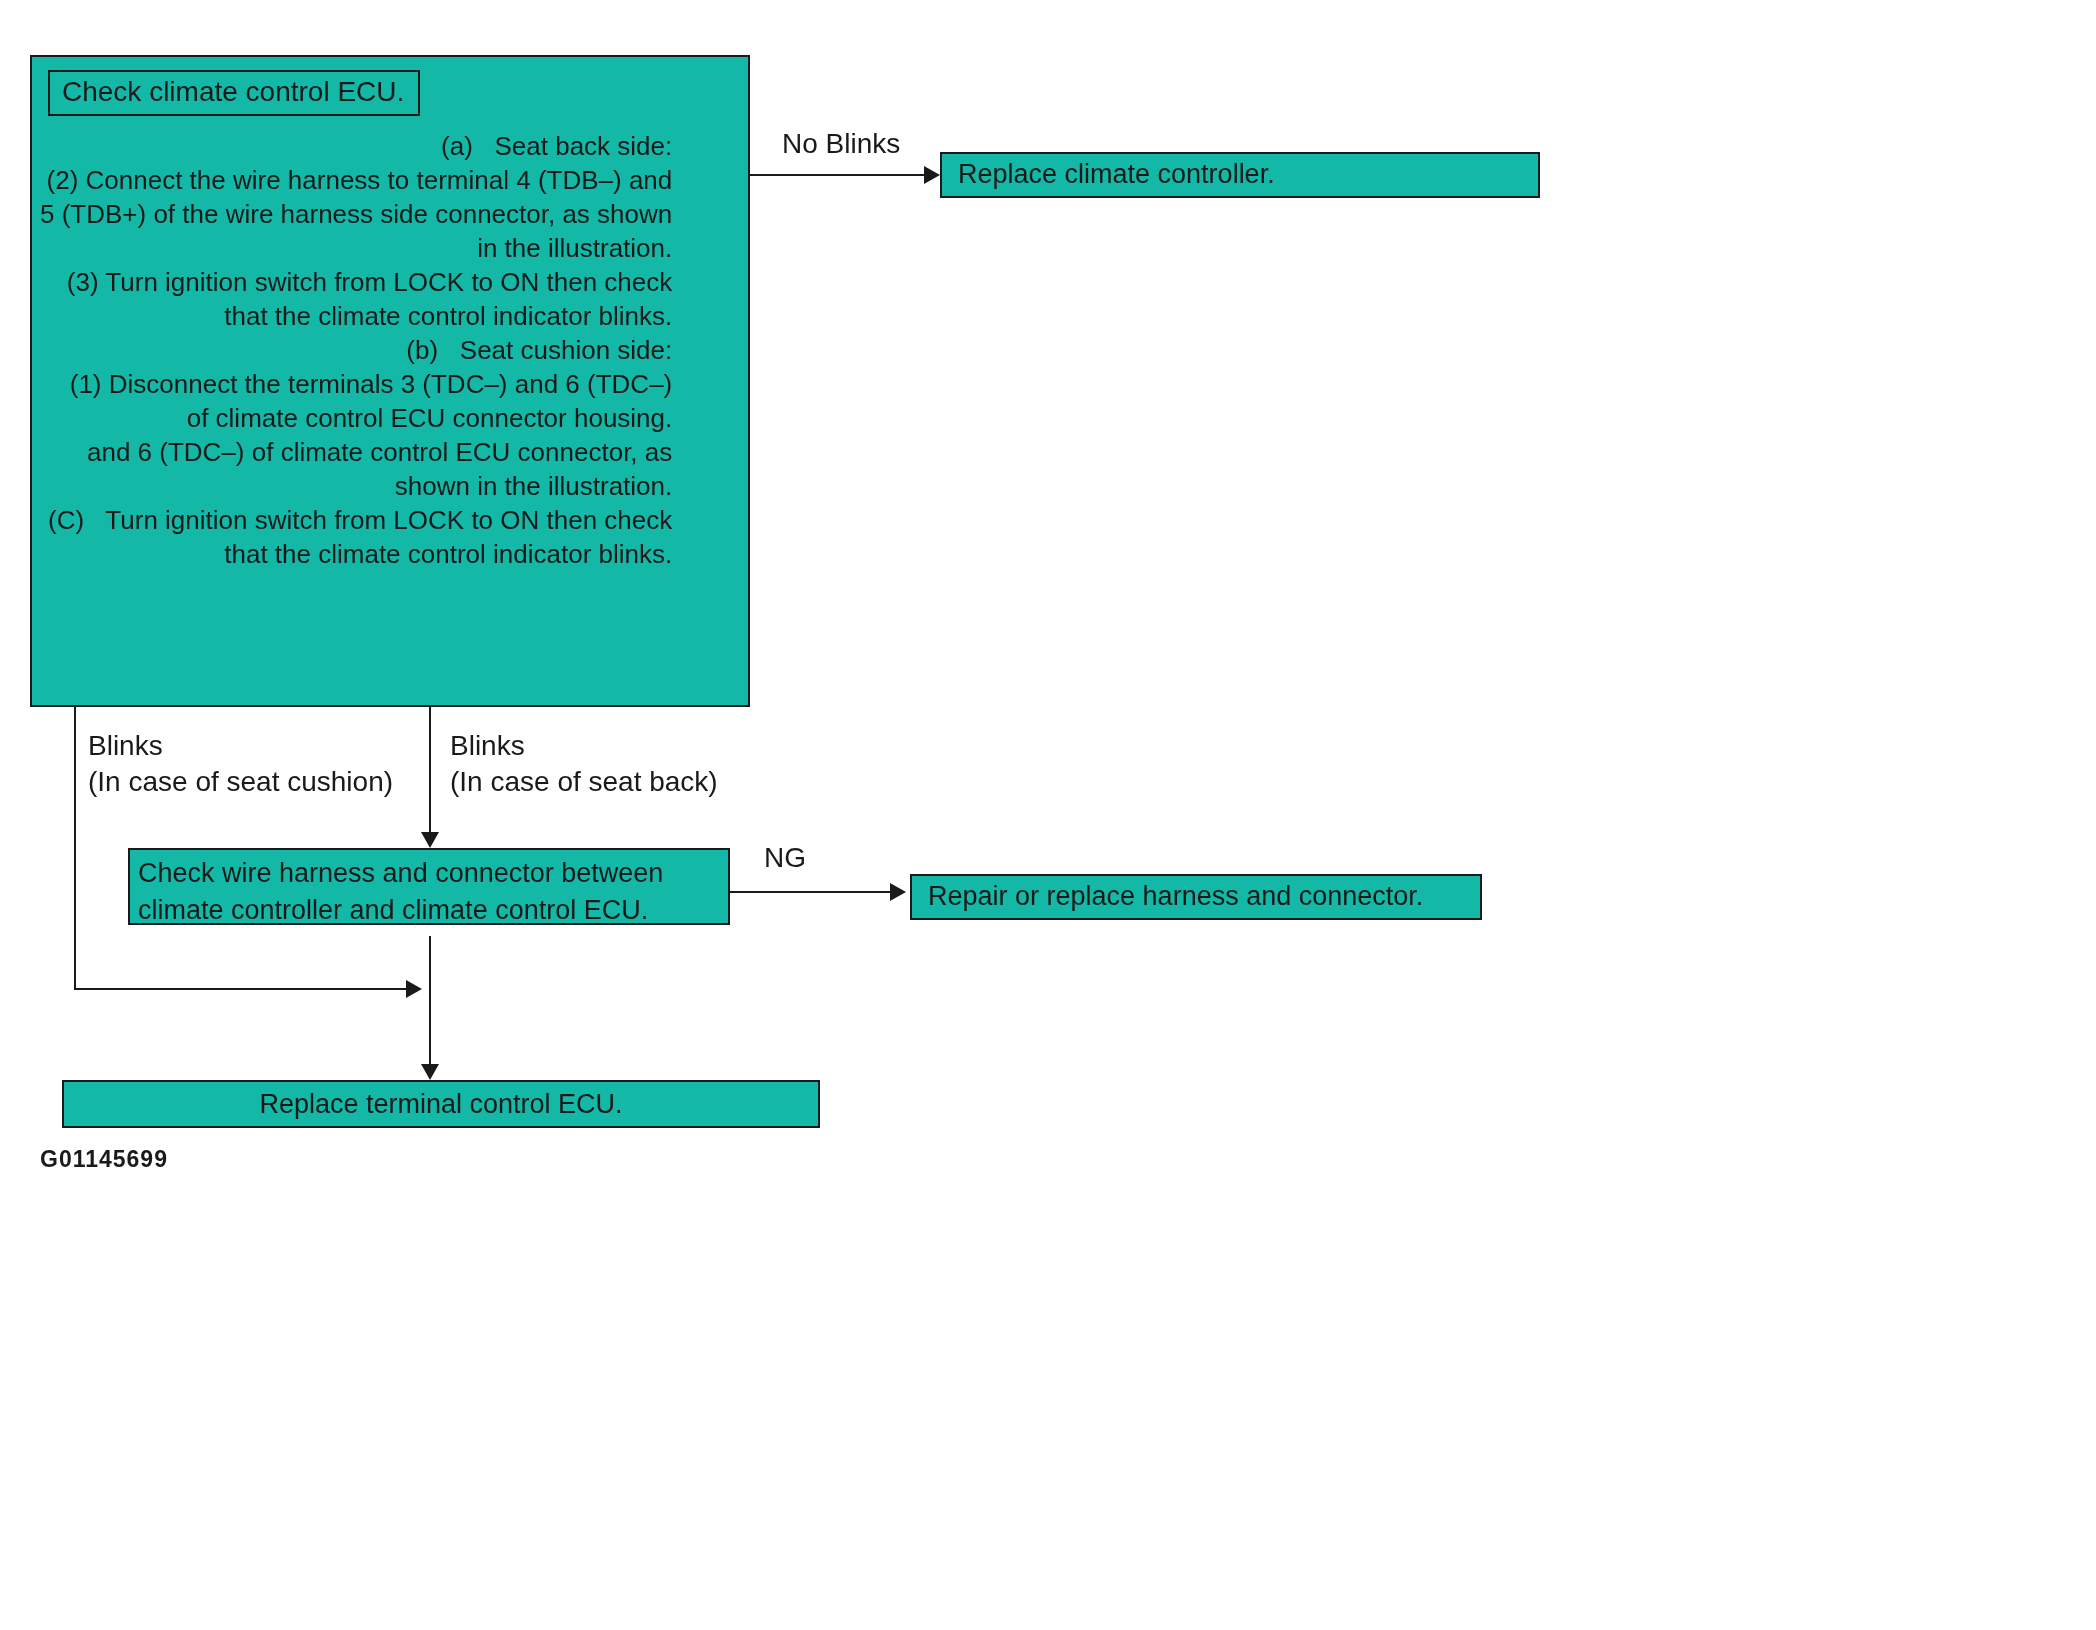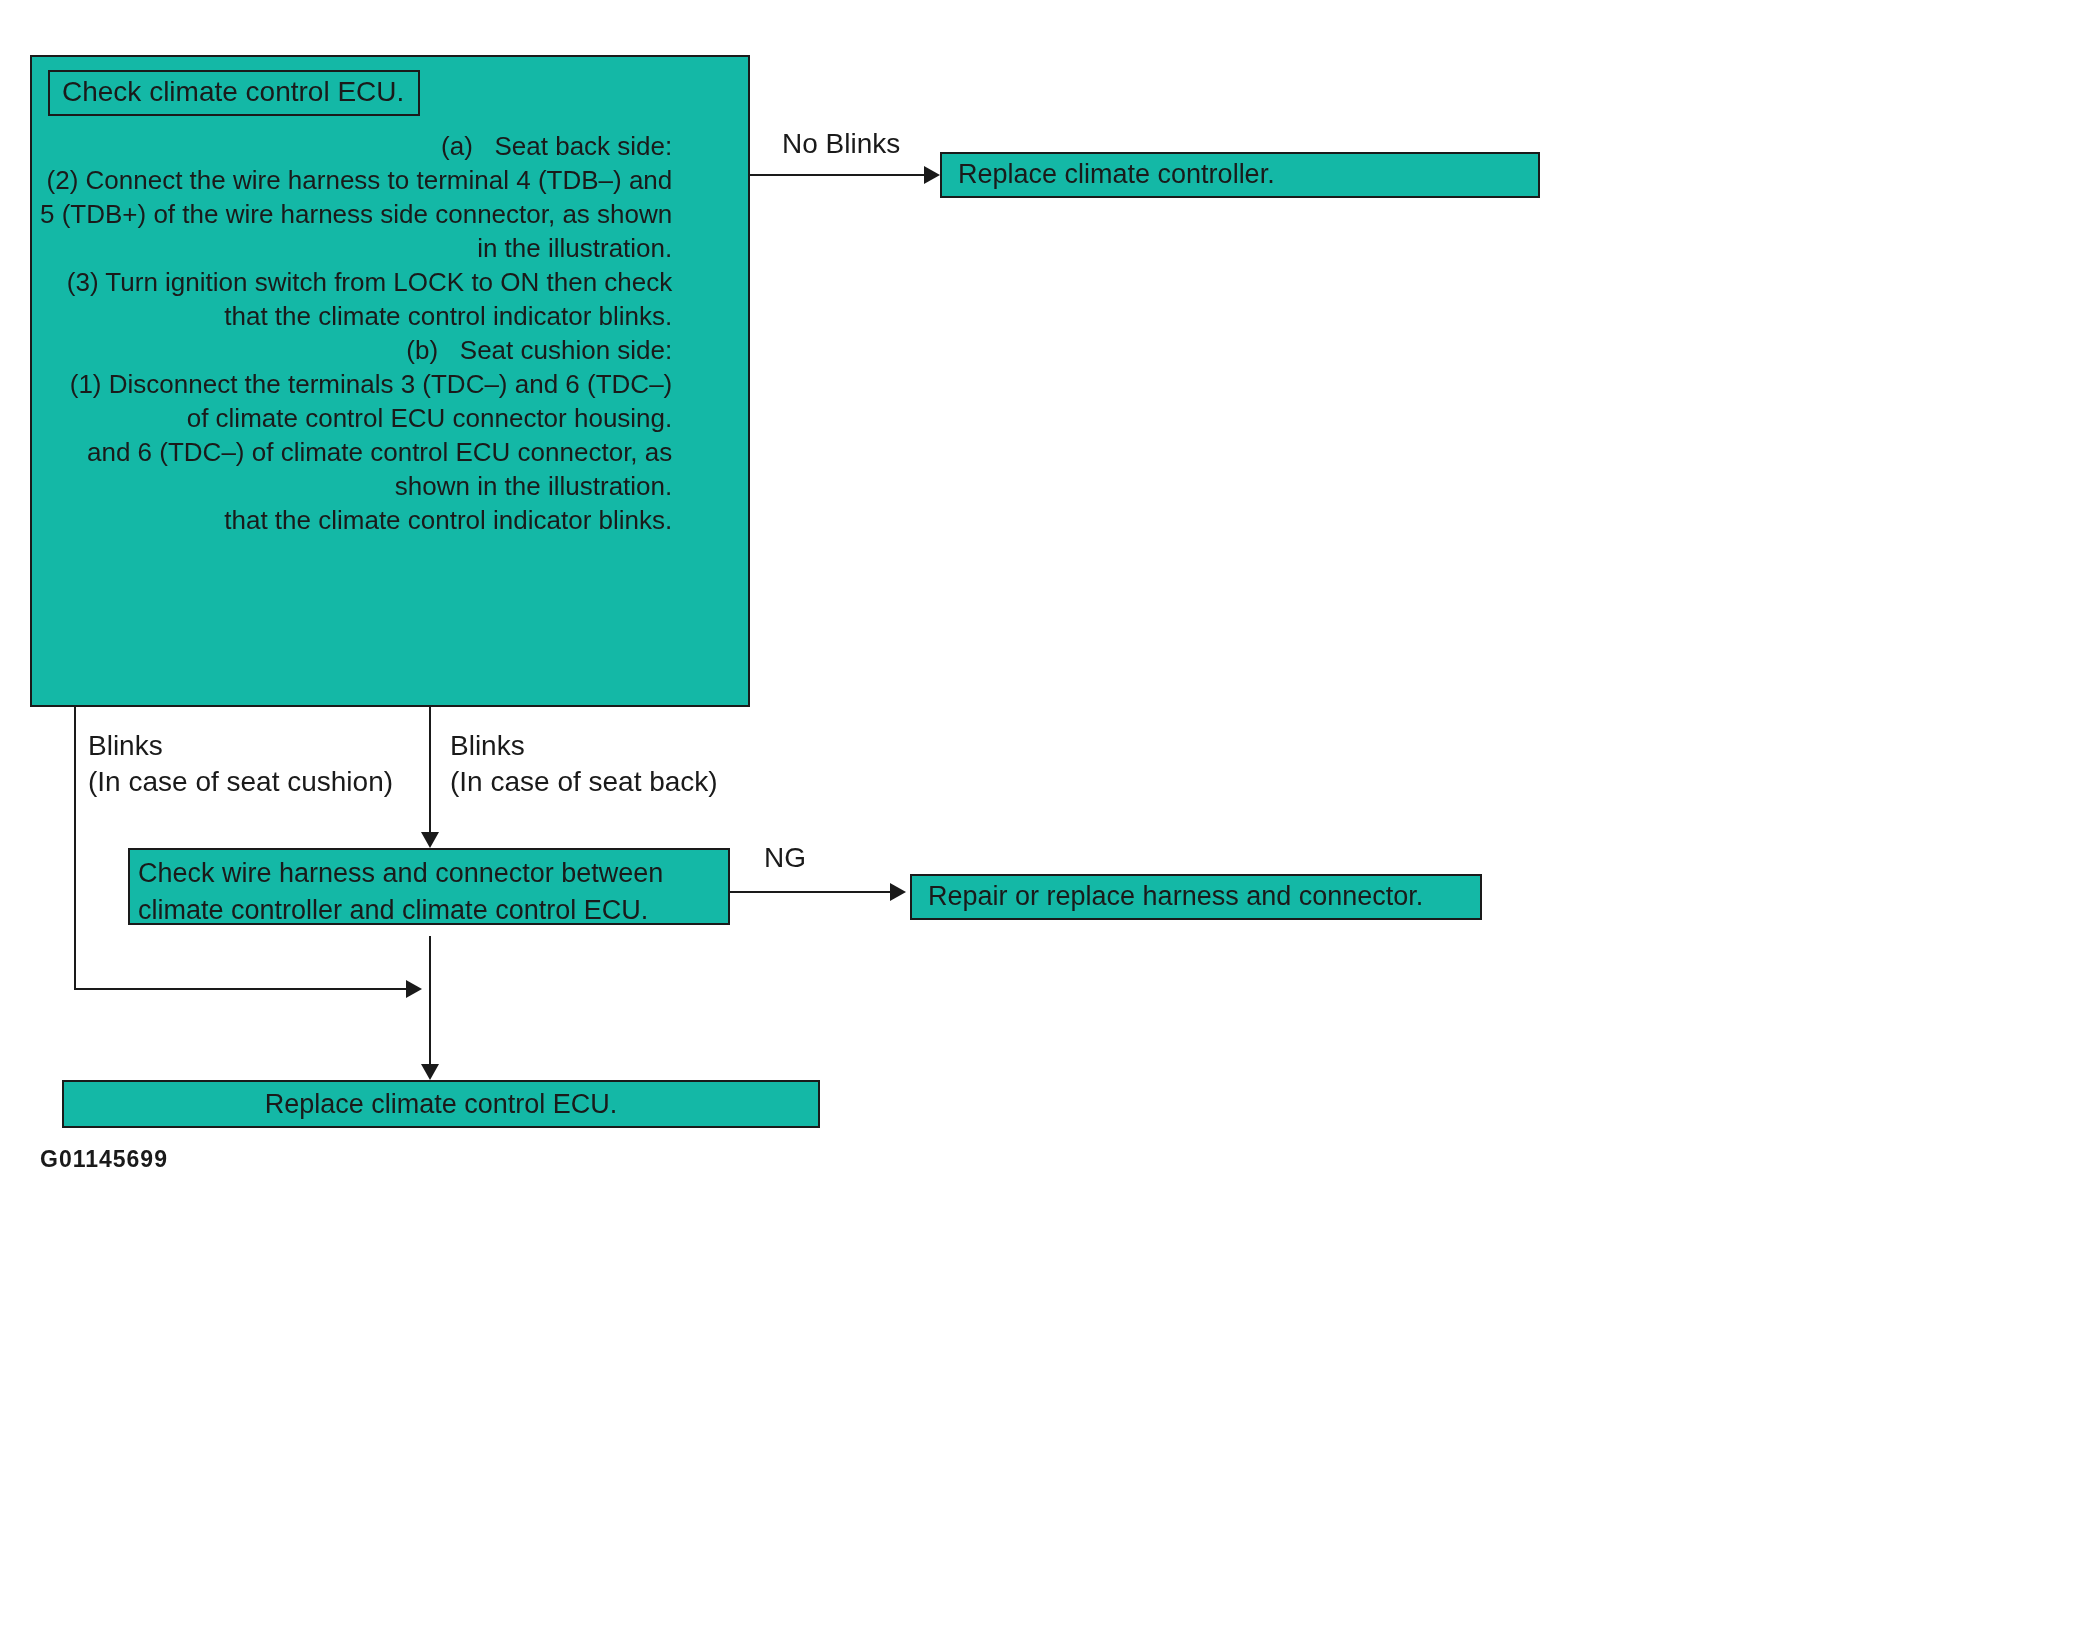--- a/index.html
+++ b/index.html
@@ -103,20 +103,21 @@
       <div>(2) Connect the wire harness to terminal 4 (TDB–) and</div>
       <div>5 (TDB+) of the wire harness side connector, as shown</div>
       <div>in the illustration.</div>
       <div>(3) Turn ignition switch from LOCK to ON then check</div>
       <div>that the climate control indicator blinks.</div>
       <div>(b)   Seat cushion side:</div>
       <div>(1) Disconnect the terminals 3 (TDC–) and 6 (TDC–)</div>
       <div>of climate control ECU connector housing.</div>
       <div> and 6 (TDC–) of climate control ECU connector, as</div>
       <div>shown in the illustration.</div>
+      <div>(C)   Turn ignition switch from LOCK to ON then check</div>
       <div>that the climate control indicator blinks.</div>
     </div>
   </div>
 
   <div class="label" style="left:782px; top:126px;">No Blinks</div>
   <div class="line" style="left:750px; top:174px; width:174px; height:2px;"></div>
   <div class="arrow-right" style="left:924px; top:166px;"></div>
 
   <div class="box" style="left:940px; top:152px; width:600px; height:46px;">
     <div class="small-box-text">Replace climate controller.</div>
@@ -149,18 +150,18 @@
   <div class="arrow-right" style="left:890px; top:883px;"></div>
 
   <div class="box" style="left:910px; top:874px; width:572px; height:46px;">
     <div class="small-box-text">Repair or replace harness and connector.</div>
   </div>
 
   <div class="line" style="left:429px; top:936px; width:2px; height:128px;"></div>
   <div class="arrow-down" style="left:421px; top:1064px;"></div>
 
   <div class="box" style="left:62px; top:1080px; width:758px; height:48px;">
-    <div class="center-text">Replace climate control ECU.</div>
+    <div class="center-text">Replace terminal control ECU.</div>
   </div>
 
   <div class="figure-code" style="left:40px; top:1146px;">G01145699</div>
 
 </div>
 
 </body></html>

